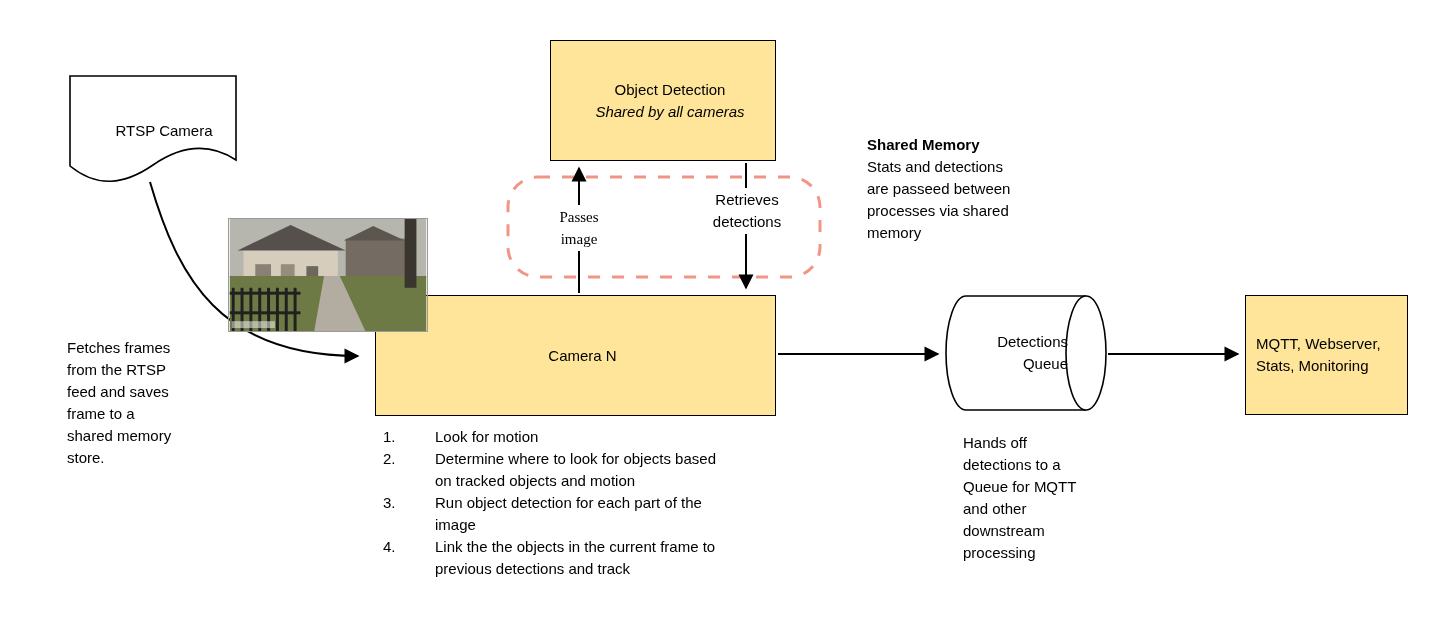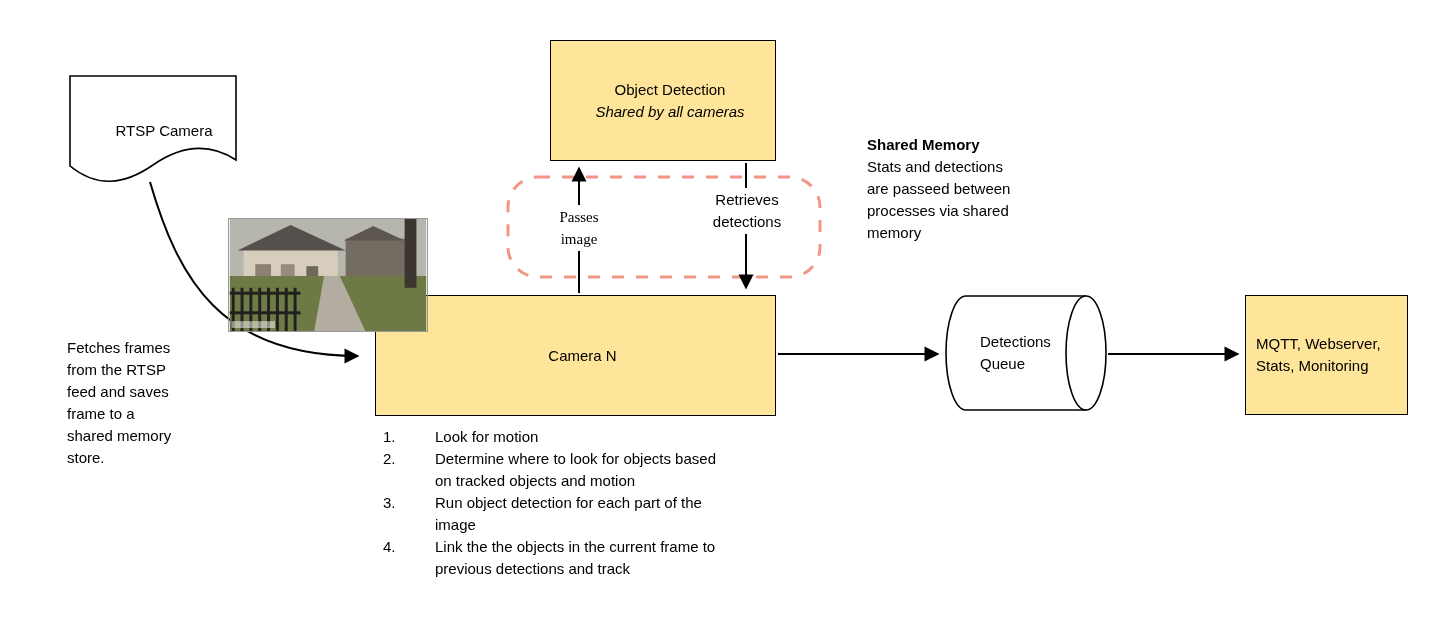--- a/index.html
+++ b/index.html
@@ -122,20 +122,21 @@
     <div class="step">
       <span class="num">3.</span>
       <span class="body">Run object detection for each part of the image</span>
     </div>
     <div class="step">
       <span class="num">4.</span>
       <span class="body">Link the the objects in the current frame to previous detections and track</span>
     </div>
   </div>
 
-  <div class="txt" style="left:958px;top:331px;width:110px;text-align:left;">Detections Queue</div>
+  <div class="txt" style="left:958px;top:331px;width:110px;text-align:right;">Detections Queue</div>
 
+  <div class="txt" style="left:941px;top:432px;width:142px;">Hands off detections to a Queue for MQTT and other downstream processing</div>
 
   <div class="node left" style="left:1245px;top:295px;width:163px;height:120px;">
     <div style="width:143px;">MQTT, Webserver, Stats, Monitoring</div>
   </div>
 
 </div>
 
 </body></html>

